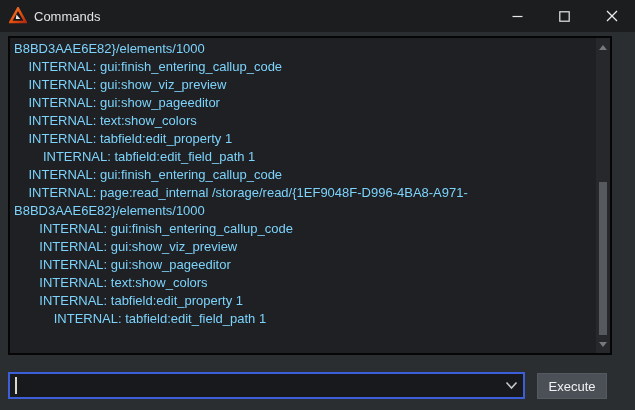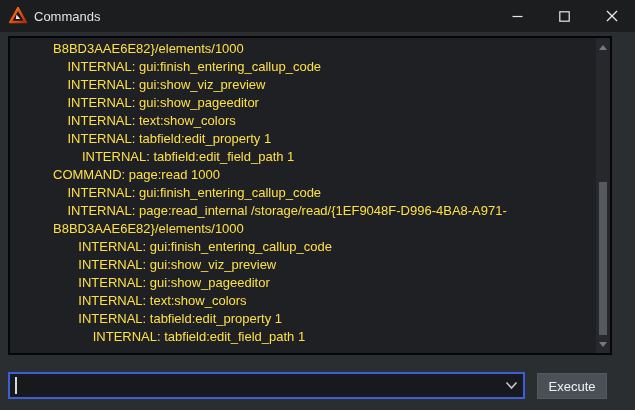--- a/index.html
+++ b/index.html
@@ -33,23 +33,22 @@
     position: absolute; left: 8px; top: 36px; width: 604px; height: 319px;
     background: #1e2023;
     border: 2px solid #060607;
   }
   .log-content {
     position: absolute; left: 0; top: 0; right: 14px; bottom: 0;
     padding: 2px 0 0 4px;
     overflow: hidden;
   }
   .log-line {
-    color: #fde047; font-size: 13px; line-height: 18px;
+    color: #7dd3fc; font-size: 13px; line-height: 18px;
     white-space: pre; 
-    margin-left: 39px;
   }
 
   
   .scrollbar {
     position: absolute; top: 0; right: 0; width: 14px; height: 315px;
     background: #26282b;
   }
   .sb-btn {
     position: absolute; left: 0; width: 14px; height: 14px;
     display: flex; align-items: center; justify-content: center;
@@ -141,21 +140,20 @@
 
   <div class="log">
     <div class="log-content" id="log-lines">
         <div class="log-line">B8BD3AAE6E82}/elements/1000</div>
         <div class="log-line">    INTERNAL: gui:finish_entering_callup_code</div>
         <div class="log-line">    INTERNAL: gui:show_viz_preview</div>
         <div class="log-line">    INTERNAL: gui:show_pageeditor</div>
         <div class="log-line">    INTERNAL: text:show_colors</div>
         <div class="log-line">    INTERNAL: tabfield:edit_property 1</div>
         <div class="log-line">        INTERNAL: tabfield:edit_field_path 1</div>
-        <div class="log-line">COMMAND: page:read 1000</div>
         <div class="log-line">    INTERNAL: gui:finish_entering_callup_code</div>
         <div class="log-line">    INTERNAL: page:read_internal /storage/read/{1EF9048F-D996-4BA8-A971-</div>
         <div class="log-line">B8BD3AAE6E82}/elements/1000</div>
         <div class="log-line">       INTERNAL: gui:finish_entering_callup_code</div>
         <div class="log-line">       INTERNAL: gui:show_viz_preview</div>
         <div class="log-line">       INTERNAL: gui:show_pageeditor</div>
         <div class="log-line">       INTERNAL: text:show_colors</div>
         <div class="log-line">       INTERNAL: tabfield:edit_property 1</div>
         <div class="log-line">           INTERNAL: tabfield:edit_field_path 1</div>
       </div>

